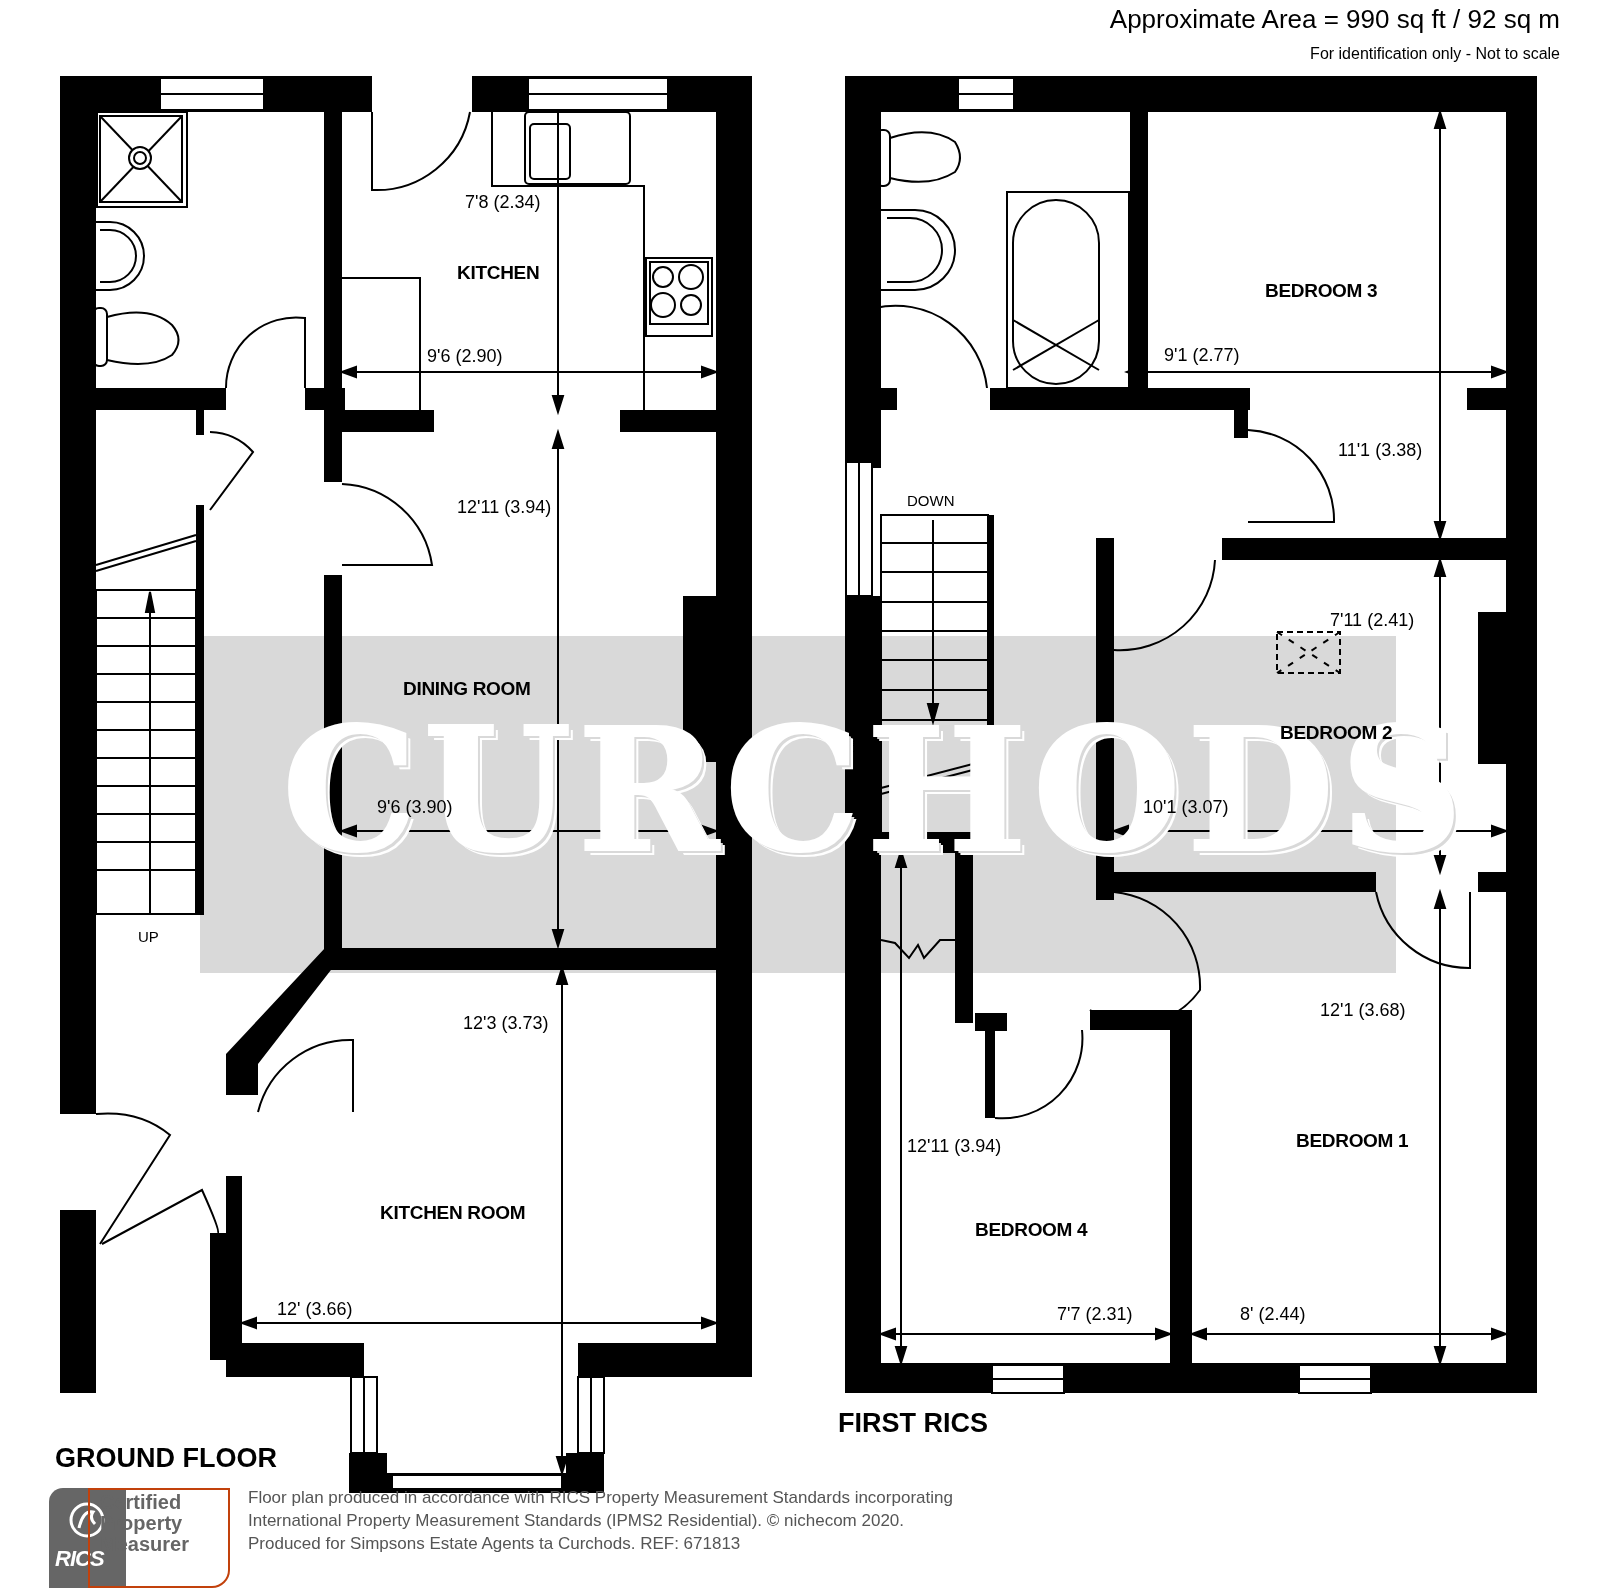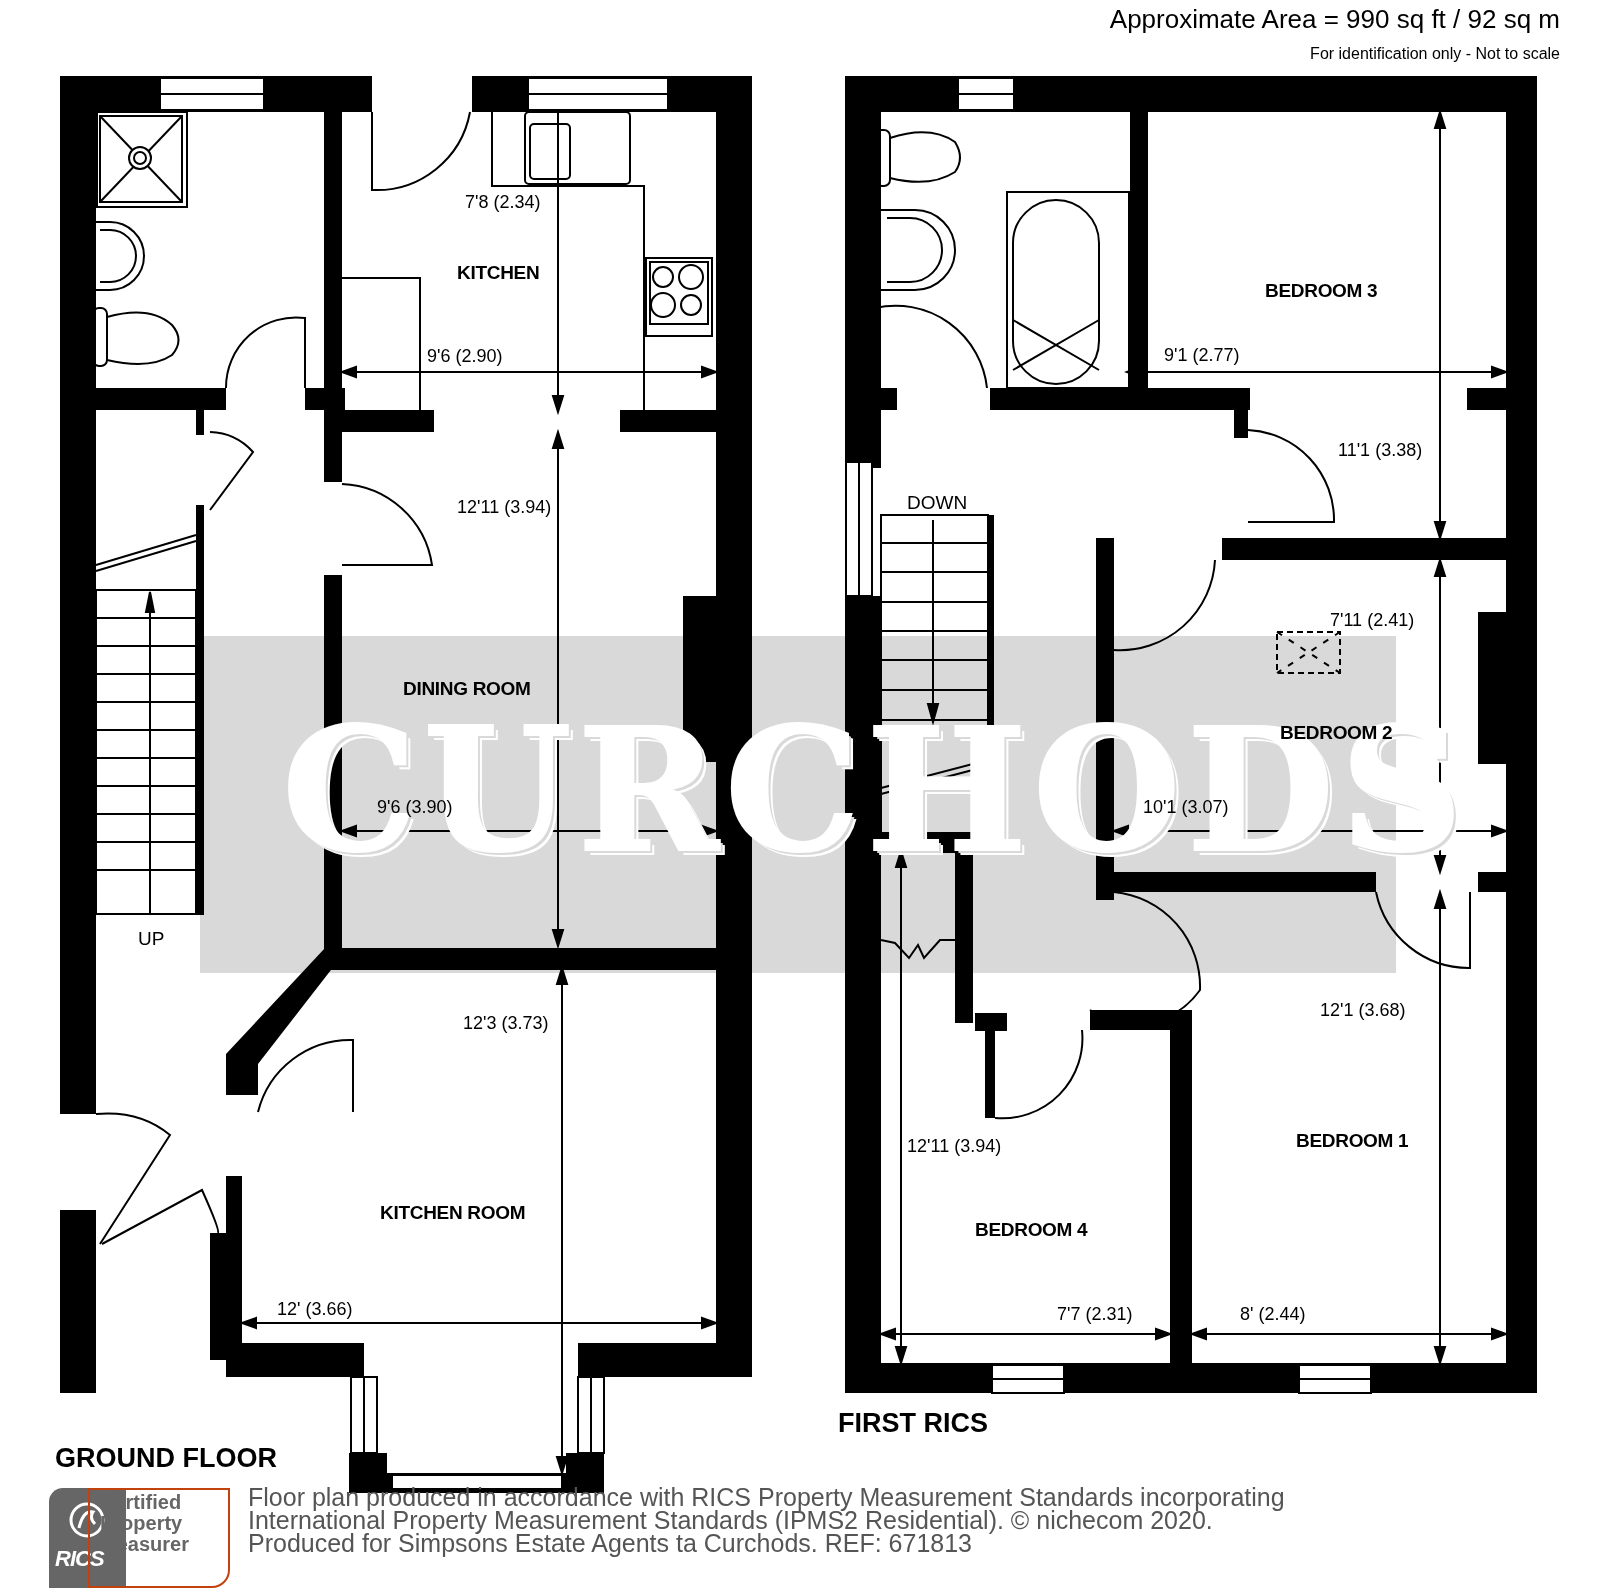--- a/index.html
+++ b/index.html
@@ -3,25 +3,25 @@
 <meta charset="utf-8">
 <style>
   html,body{margin:0;padding:0;background:#ffffff;}
   body{width:1600px;height:1594px;position:relative;overflow:hidden;font-family:"Liberation Sans",sans-serif;color:#000;}
   .abs{position:absolute;}
   .hdr-area{right:40px;top:4px;font-size:26px;white-space:nowrap;}
   .hdr-note{right:40px;top:45px;font-size:16px;white-space:nowrap;}
   svg.plan{position:absolute;left:0;top:0;}
   .room{font-size:19px;font-weight:bold;letter-spacing:-0.3px;white-space:nowrap;}
   .dim{font-size:18px;white-space:nowrap;}
-  .small{font-size:19px;white-space:nowrap;text-align:center;}
+  .small{font-size:15px;white-space:nowrap;text-align:center;}
   .floor{font-size:27px;font-weight:bold;white-space:nowrap;}
   .wm{font-family:"DejaVu Serif","Liberation Serif",serif;font-size:170px;color:#fff;letter-spacing:6px;white-space:nowrap;
       -webkit-text-stroke:2px #fff;text-shadow:3px 3px 0 #d9d9d9,5px 5px 0 #fff;}
-  .footer-text{left:248px;top:1486px;font-size:25px;color:#555;line-height:23px;white-space:nowrap;}
+  .footer-text{left:248px;top:1486px;font-size:17px;color:#555;line-height:23px;white-space:nowrap;}
   .badge{left:6px;top:1488px;width:224px;height:100px;}
   .badge-left{position:absolute;left:0;top:0;width:77px;height:100px;background:#666;border-radius:14px 0 0 0;margin-left:43px;}
   .badge-right{position:absolute;left:82px;top:0;width:138px;height:96px;border:2px solid #c2410c;border-radius:0 0 18px 0;}
   .badge-text{position:absolute;left:10px;top:2px;font-size:20px;font-weight:bold;color:#666;line-height:21px;}
   .rics{position:absolute;left:6px;top:58px;font-size:22px;font-weight:bold;color:#fff;letter-spacing:-1px;font-style:italic;}
 </style>
 </head>
 <body>
 
 <div class="abs hdr-area">Approximate Area = 990 sq ft / 92 sq m</div>

